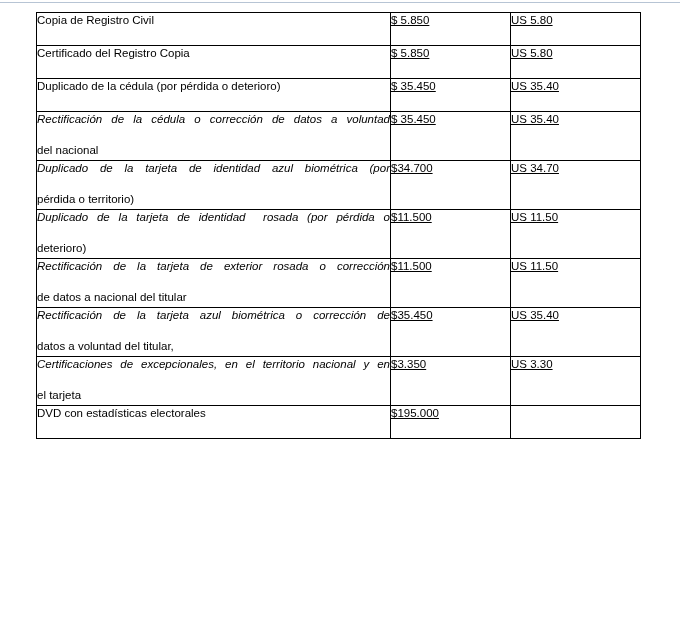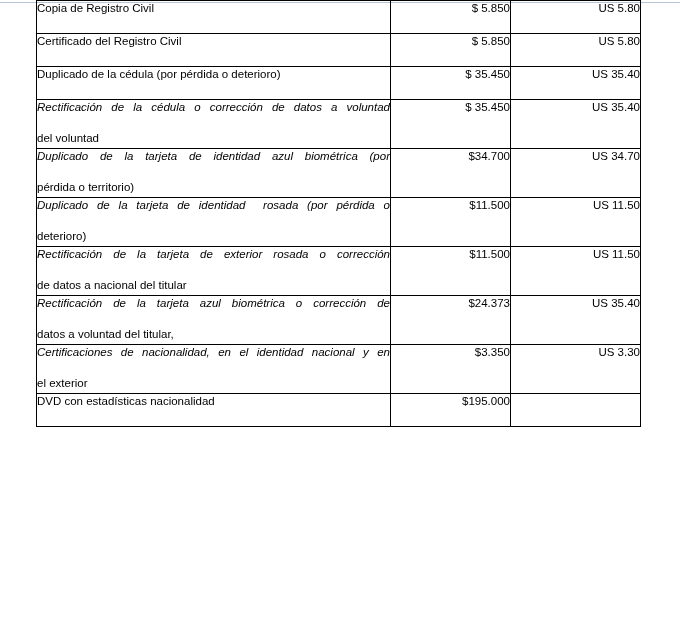--- a/index.html
+++ b/index.html
@@ -22,21 +22,21 @@
     left: 0;
     top: 2px;
     width: 680px;
     height: 1px;
     background: #b7c4d4;
   }
 
   .sheet {
     position: absolute;
     left: 36px;
-    top: 0;
+    top: 12px;
     width: 604px;
   }
 
   table.fee-table {
     border-collapse: collapse;
     table-layout: fixed;
     width: 604px;
     border: 1px solid #000000;
   }
 
@@ -69,23 +69,24 @@
     white-space: pre-wrap;
     font-style: italic;
   }
   td.desc .line.j::after {
     content: "";
     display: inline-block;
     width: 100%;
   }
 
   td.amt {
-    text-align: right;
+    text-align: left;
     padding: 9px 0px 9px 3px;
     white-space: nowrap;
+    text-decoration: underline;
   }
 
   
   tr.h1 td { height: 32px; }
   tr.h2 td { height: 48px; }
 </style>
 </head>
 <body>
 
 <div class="page-top-rule"></div>
@@ -100,36 +101,36 @@
     <tbody>
         <tr class="h1">
           <td class="desc">
             <span class="line">Copia de Registro Civil</span>
           </td>
           <td class="amt">$ 5.850</td>
           <td class="amt">US 5.80</td>
         </tr>
         <tr class="h1">
           <td class="desc">
-            <span class="line">Certificado del Registro Civil</span>
+            <span class="line">Certificado del Registro Copia</span>
           </td>
           <td class="amt">$ 5.850</td>
           <td class="amt">US 5.80</td>
         </tr>
         <tr class="h1">
           <td class="desc">
             <span class="line">Duplicado de la cédula (por pérdida o deterioro)</span>
           </td>
           <td class="amt">$ 35.450</td>
           <td class="amt">US 35.40</td>
         </tr>
         <tr class="h2">
           <td class="desc">
             <span class="line j">Rectificación de la cédula o corrección de datos a voluntad</span>
-            <span class="line">del voluntad</span>
+            <span class="line">del nacional</span>
           </td>
           <td class="amt">$ 35.450</td>
           <td class="amt">US 35.40</td>
         </tr>
         <tr class="h2">
           <td class="desc">
             <span class="line j">Duplicado de la tarjeta de identidad azul biométrica (por</span>
             <span class="line">pérdida o territorio)</span>
           </td>
           <td class="amt">$34.700</td>
@@ -149,33 +150,33 @@
             <span class="line">de datos a nacional del titular</span>
           </td>
           <td class="amt">$11.500</td>
           <td class="amt">US 11.50</td>
         </tr>
         <tr class="h2">
           <td class="desc">
             <span class="line j">Rectificación de la tarjeta azul biométrica o corrección de</span>
             <span class="line">datos a voluntad del titular,</span>
           </td>
-          <td class="amt">$24.373</td>
+          <td class="amt">$35.450</td>
           <td class="amt">US 35.40</td>
         </tr>
         <tr class="h2">
           <td class="desc">
-            <span class="line j">Certificaciones de nacionalidad, en el identidad nacional y en</span>
-            <span class="line">el exterior</span>
+            <span class="line j">Certificaciones de excepcionales, en el territorio nacional y en</span>
+            <span class="line">el tarjeta</span>
           </td>
           <td class="amt">$3.350</td>
           <td class="amt">US 3.30</td>
         </tr>
         <tr class="h1">
           <td class="desc">
-            <span class="line">DVD con estadísticas nacionalidad</span>
+            <span class="line">DVD con estadísticas electorales</span>
           </td>
           <td class="amt">$195.000</td>
           <td class="amt"></td>
         </tr>
       </tbody>
   </table>
 </div>
 
 </body></html>

